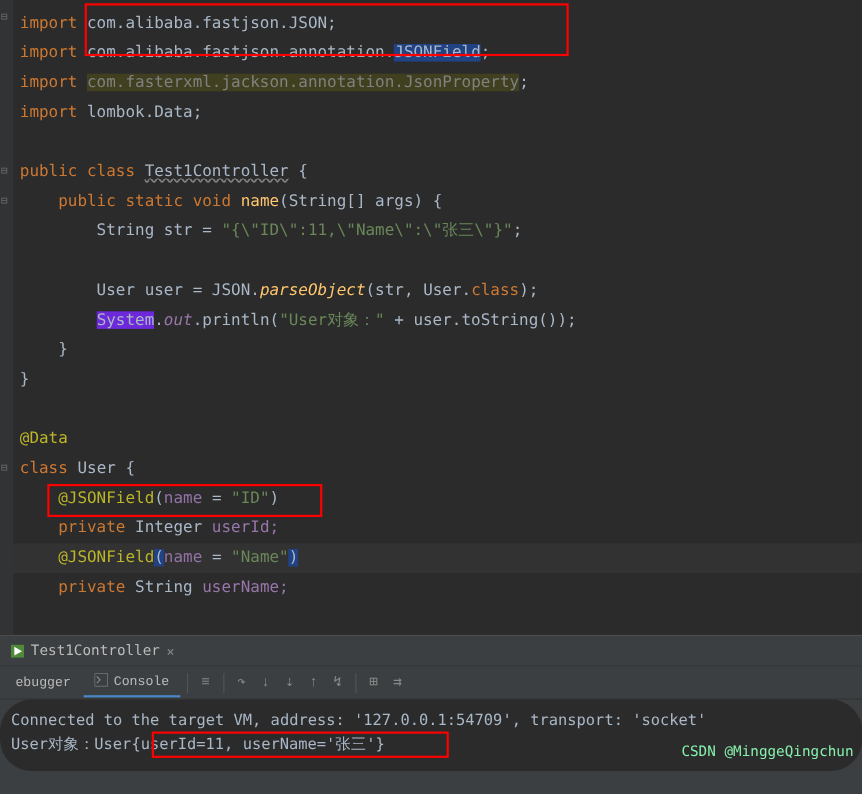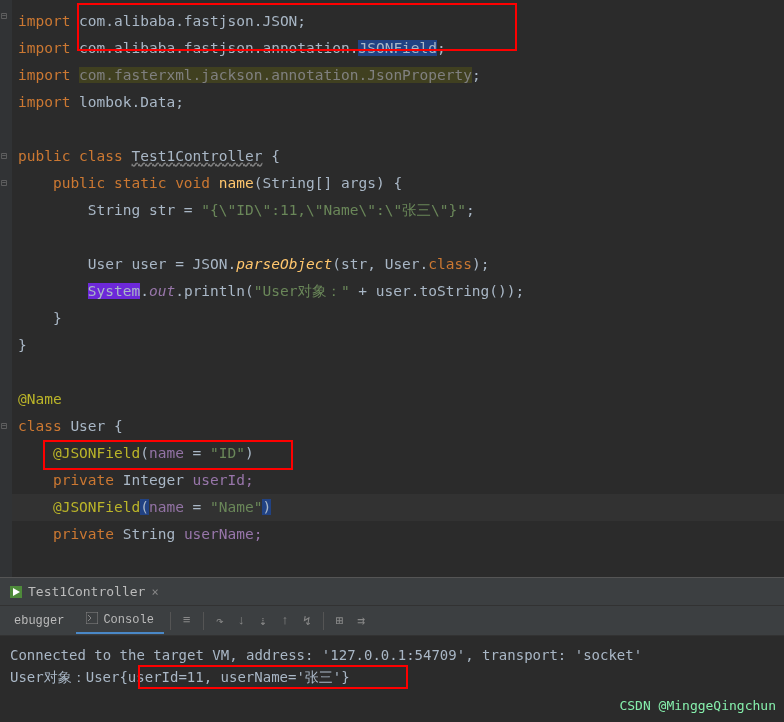--- a/index.html
+++ b/index.html
@@ -112,22 +112,23 @@
       padding: 4px 6px;
       font-size: 13px;
       cursor: pointer;
     }
     .sep { width: 1px; height: 18px; background: #555; margin: 0 4px; }
     .console-output {
       padding: 8px 10px;
       background: #2b2b2b;
       font-size: 14px;
       line-height: 22px;
-      height: 87px;
+      height: 65px;
       position: relative;
+      border-radius: 29px;
     }
     .watermark {
       position: absolute;
       right: 8px;
       bottom: 6px;
       color: #86efac;
       font-size: 13px;
     }
   </style>
 </head>
@@ -148,21 +149,21 @@
   <div class="code-line">&nbsp;</div>
   <div class="code-line"><span class="kw">public class </span><span class="class-name-def">Test1Controller</span><span> {</span></div>
   <div class="code-line"><span class="kw">    public static void </span><span class="method">name</span><span>(String[] args) {</span></div>
   <div class="code-line"><span>        String str = </span><span class="str">"{\"ID\":11,\"Name\":\"张三\"}"</span><span>;</span></div>
   <div class="code-line">&nbsp;</div>
   <div class="code-line"><span>        User user = JSON.</span><span class="static-method">parseObject</span><span>(str, User.</span><span class="kw">class</span><span>);</span></div>
   <div class="code-line"><span>        </span><span style="background:#6d28d9">System</span><span>.</span><span class="static-field">out</span><span>.println(</span><span class="str">"User对象："</span><span> + user.toString());</span></div>
   <div class="code-line">    }</div>
   <div class="code-line">}</div>
   <div class="code-line">&nbsp;</div>
-  <div class="code-line"><span class="anno">@Name</span></div>
+  <div class="code-line"><span class="anno">@Data</span></div>
   <div class="code-line"><span class="kw">class </span><span>User {</span></div>
   <div class="code-line"><span>    </span><span class="anno">@JSONField</span><span>(</span><span style="color:#9373a5">name</span><span> = </span><span class="str">"ID"</span><span>)</span></div>
   <div class="code-line"><span>    </span><span class="kw">private </span><span>Integer </span><span style="color:#9876aa">userId;</span></div>
   <div class="code-line highlight-bg"><span>    </span><span class="anno">@JSONField</span><span style="background:#214283">(</span><span style="color:#9373a5">name</span><span> = </span><span class="str">"Name"</span><span style="background:#214283">)</span></div>
   <div class="code-line"><span>    </span><span class="kw">private </span><span>String </span><span style="color:#9876aa">userName;</span></div>
 
   <div class="red-box box1"></div>
   <div class="red-box box2"></div>
 </div>
 

